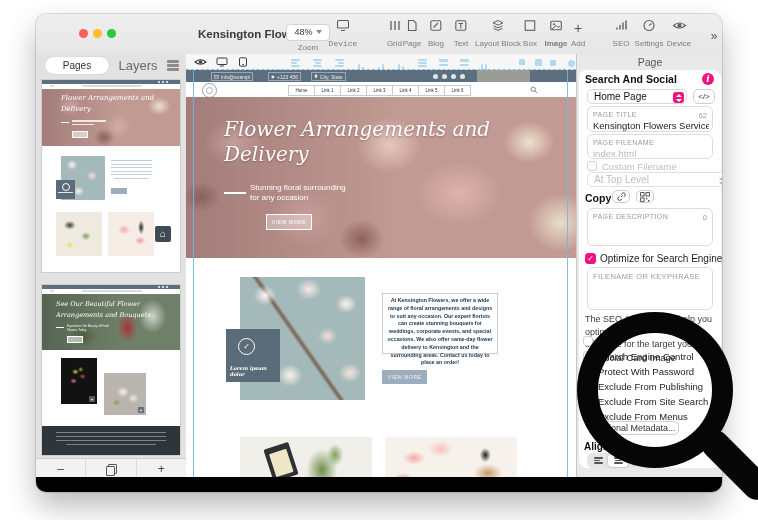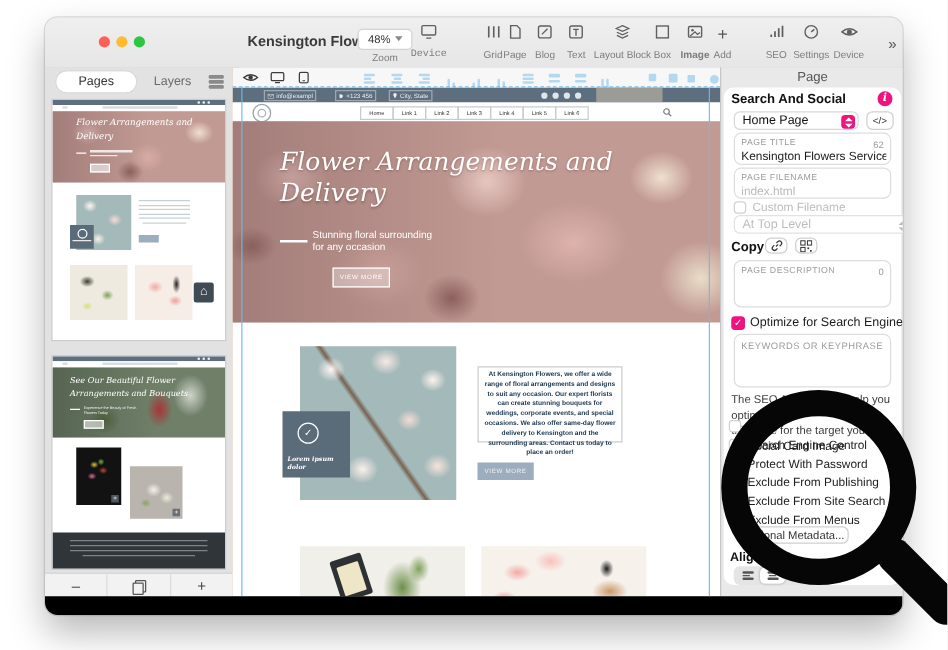--- a/index.html
+++ b/index.html
@@ -17,21 +17,21 @@
   .tb-item svg{display:inline-block;vertical-align:top;}
   .zoom-pill{display:inline-flex;align-items:center;justify-content:center;gap:3px;width:42px;height:15px;
     background:#fff;border:1px solid #d3d3d3;border-radius:4px;font-size:9px;color:#333;}
   .chev-dn{width:0;height:0;border-left:3px solid transparent;border-right:3px solid transparent;border-top:4px solid #8a8a8a;}
   .plus-glyph{font-size:14px;line-height:13px;color:#555;}
   .more-glyph{font-size:12px;line-height:14px;color:#555;}
   
   .sidebar{position:absolute;left:0;top:40px;width:150px;height:423px;background:#e2e2e2;border-right:6px solid #f97316;}
   .tab-pill{position:absolute;left:9px;top:3px;width:64px;height:17px;background:#fff;border-radius:9px;
     font-size:10px;color:#333;display:flex;align-items:center;justify-content:center;box-shadow:0 0 1px rgba(0,0,0,.25);}
-  .tab-plain{position:absolute;left:79px;top:3px;width:46px;height:17px;font-size:10px;color:#6a6a6a;
+  .tab-plain{position:absolute;left:79px;top:3px;width:46px;height:17px;font-size:13px;color:#6a6a6a;
     display:flex;align-items:center;justify-content:center;}
   .viewtoggle{position:absolute;left:131px;top:6px;width:12px;height:11px;}
   .viewtoggle i{display:block;height:3px;margin-bottom:1px;background:#8b8b8b;border-radius:1px;}
   .thumb{position:absolute;left:6px;width:138px;background:#fff;box-shadow:0 0 0 1px rgba(0,0,0,.09);overflow:hidden;}
   .mini-topbar{height:4px;background:#5d6f7e;position:relative;}
   .mini-topbar i{position:absolute;top:1.2px;width:1.6px;height:1.6px;border-radius:50%;background:#e8edf0;}
   .mini-nav{height:5px;background:#fff;border-bottom:1px solid #eee;position:relative;}
   .mini-nav i{position:absolute;top:1.4px;height:2px;background:#d9dde0;}
   .mini-script{font-family:"DejaVu Serif",serif;font-style:italic;color:#fff;line-height:1.35;}
   .mini-line{position:absolute;height:1.4px;background:#c6d0d8;}
@@ -551,21 +551,21 @@
 
         <div class="fieldbox" style="top:138px;height:38px;">
           <span class="flabel">PAGE DESCRIPTION</span>
           <span class="fcount">0</span>
         </div>
 
         <span class="cb checked" style="left:6px;top:183px;width:11px;height:11px;">✓</span>
         <span class="cb-label" style="left:21px;top:183px;font-size:10px;">Optimize for Search Engines</span>
 
         <div class="fieldbox" style="top:197px;height:43px;">
-          <span class="flabel" style="font-size:7.5px;">KEYWORDS OR KEYPHRASE</span>
+          <span class="flabel" style="font-size:7.5px;">FILENAME OR KEYPHRASE</span>
         </div>
 
         <div class="help-text">
           <div>The SEO Assistant will help you optimize</div>
           <div>this page for the target you enter here</div>
         </div>
 
         <span class="cb" style="left:4px;top:266px;"></span>
         <span class="cb-label" style="left:19px;top:266px;margin-top:16px;">Social Card Image</span>
         <span class="cb" style="left:4px;top:281px;"></span>

